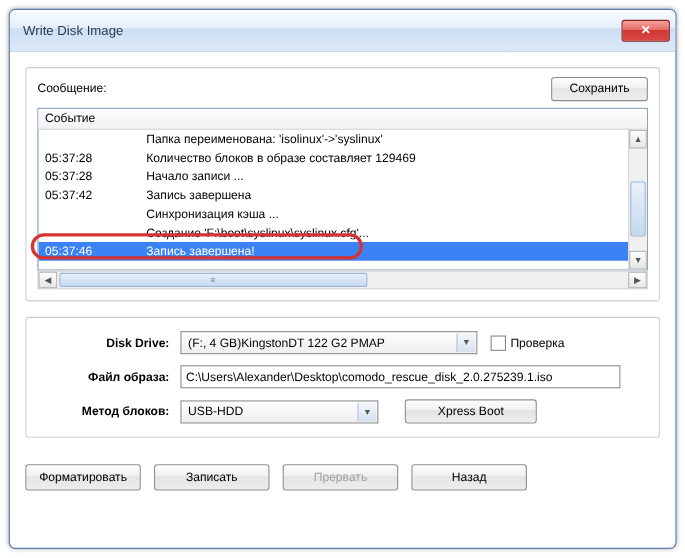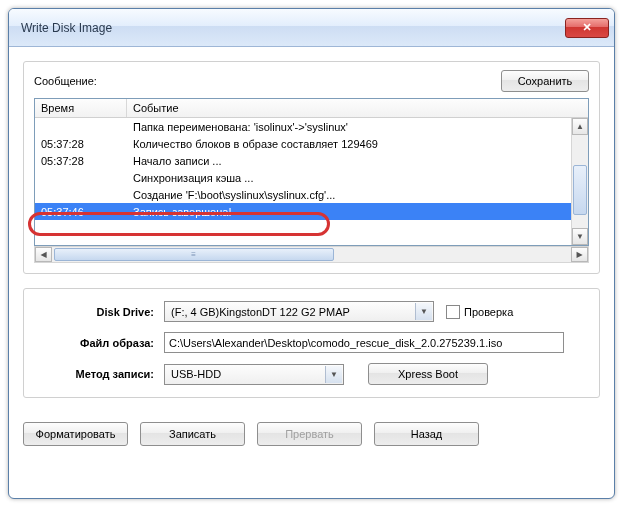--- a/index.html
+++ b/index.html
@@ -62,37 +62,40 @@
   </div>
   <div class="content">
 
     <div class="group1">
       <div class="row-top">
         <div class="label-msg">Сообщение:</div>
         <button class="savebtn">Сохранить</button>
       </div>
       <div class="listbox">
         <div class="list-header">
-          <div class="col-time">Время</div>
           <div class="col-event">Событие</div>
         </div>
         <div class="list-body">
           <div class="list-scroll">
             <div class="list-rows">
               <div class="list-row">
                     <div class="t"></div>
                     <div class="e">Папка переименована: 'isolinux'-&gt;'syslinux'</div>
                   </div>
               <div class="list-row">
                     <div class="t">05:37:28</div>
                     <div class="e">Количество блоков в образе составляет 129469</div>
                   </div>
               <div class="list-row">
                     <div class="t">05:37:28</div>
                     <div class="e">Начало записи ...</div>
+                  </div>
+              <div class="list-row">
+                    <div class="t">05:37:42</div>
+                    <div class="e">Запись завершена</div>
                   </div>
               <div class="list-row">
                     <div class="t"></div>
                     <div class="e">Синхронизация кэша ...</div>
                   </div>
               <div class="list-row">
                     <div class="t"></div>
                     <div class="e">Создание 'F:\boot\syslinux\syslinux.cfg'...</div>
                   </div>
               <div class="list-row selected">
@@ -131,21 +134,21 @@
         <div class="check-wrap">
           <div class="checkbox"></div>
           <span>Проверка</span>
         </div>
       </div>
       <div class="frow">
         <div class="flabel">Файл образа:</div>
         <input class="text-input" readonly="" value="C:\Users\Alexander\Desktop\comodo_rescue_disk_2.0.275239.1.iso" style="">
       </div>
       <div class="frow" style="margin-bottom:0;">
-        <div class="flabel">Метод записи:</div>
+        <div class="flabel">Метод блоков:</div>
         <div class="combo combo-method">
           <span>USB-HDD</span>
           <div class="arrow">▼</div>
         </div>
         <button class="xpress">Xpress Boot</button>
       </div>
     </div>
 
     <div class="btn-row">
       <button class="main-btn">Форматировать</button>

